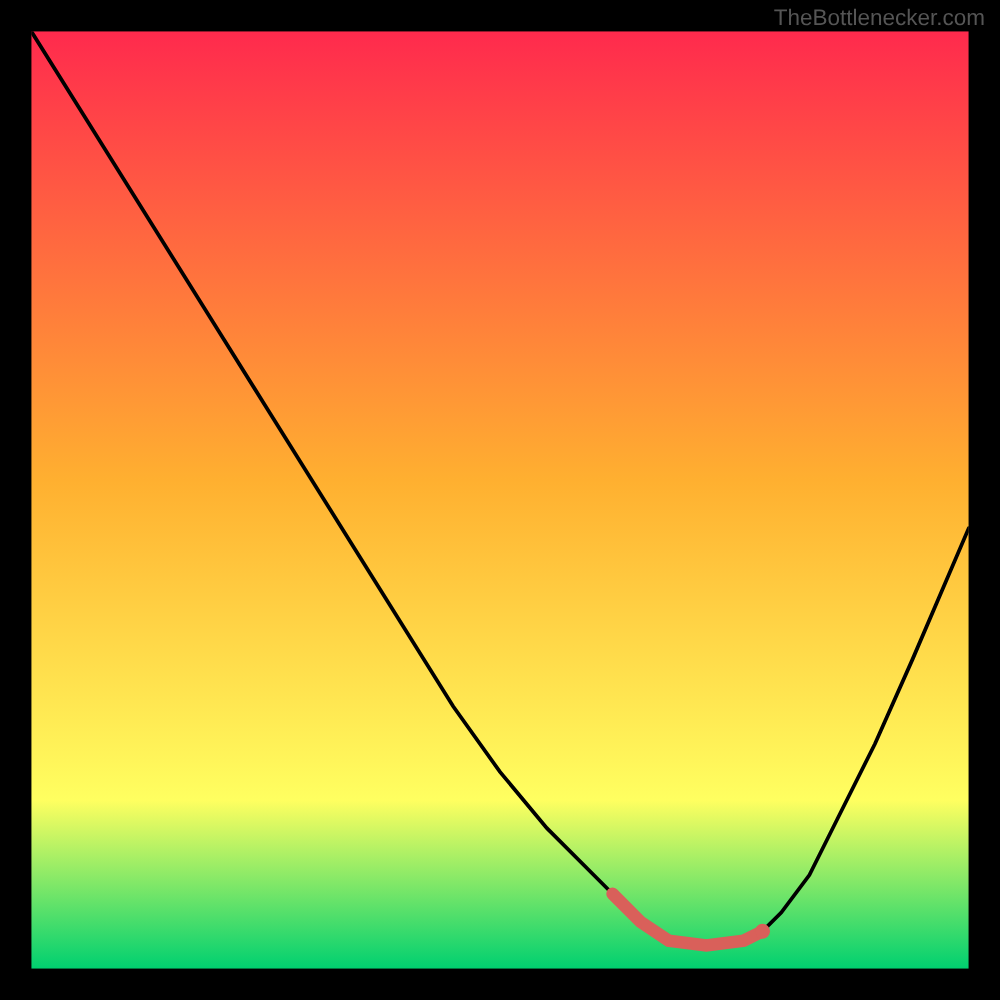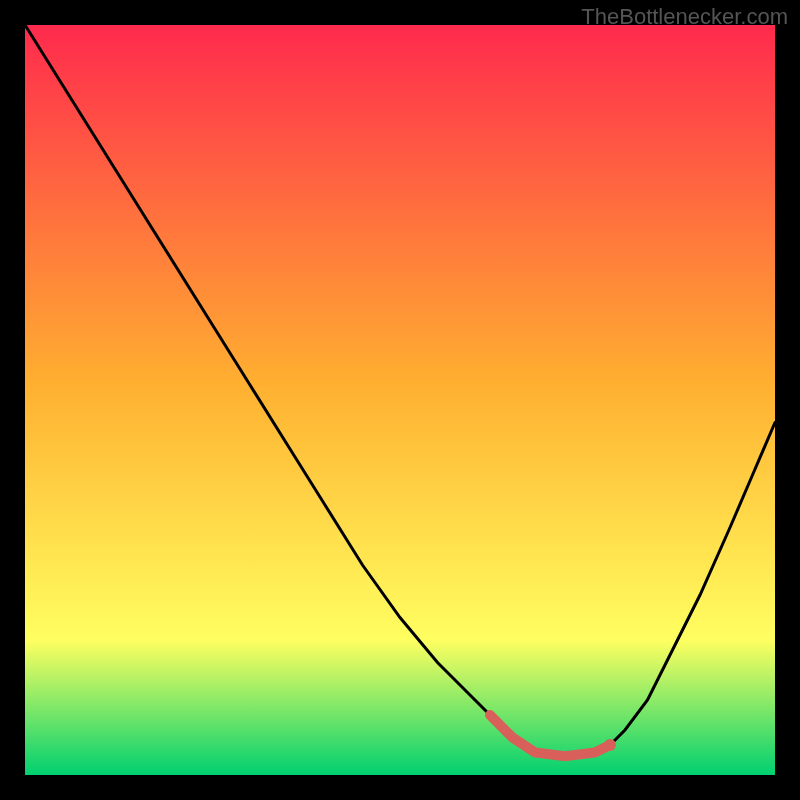--- a/index.html
+++ b/index.html
@@ -9,21 +9,21 @@
     width: 800px;
     height: 800px;
     position: relative;
     font-family: Arial, Helvetica, sans-serif;
   }
   .watermark {
     position: absolute;
     top: 4px;
     right: 12px;
     color: #555;
-    font-size: 22px;
+    font-size: 18px;
     font-weight: 500;
     z-index: 5;
   }
   .frame {
     position: absolute;
     left: 25px;
     top: 25px;
     width: 750px;
     height: 750px;
     background: #000;

